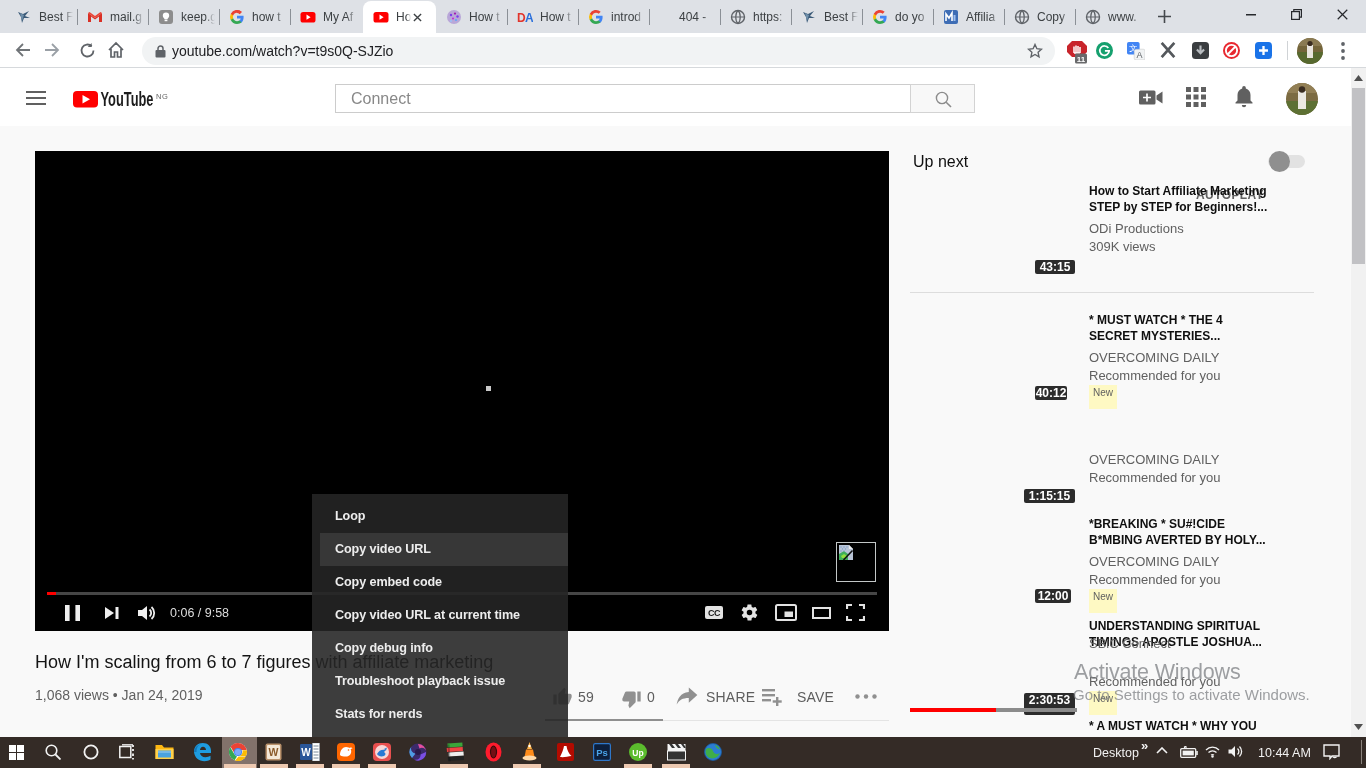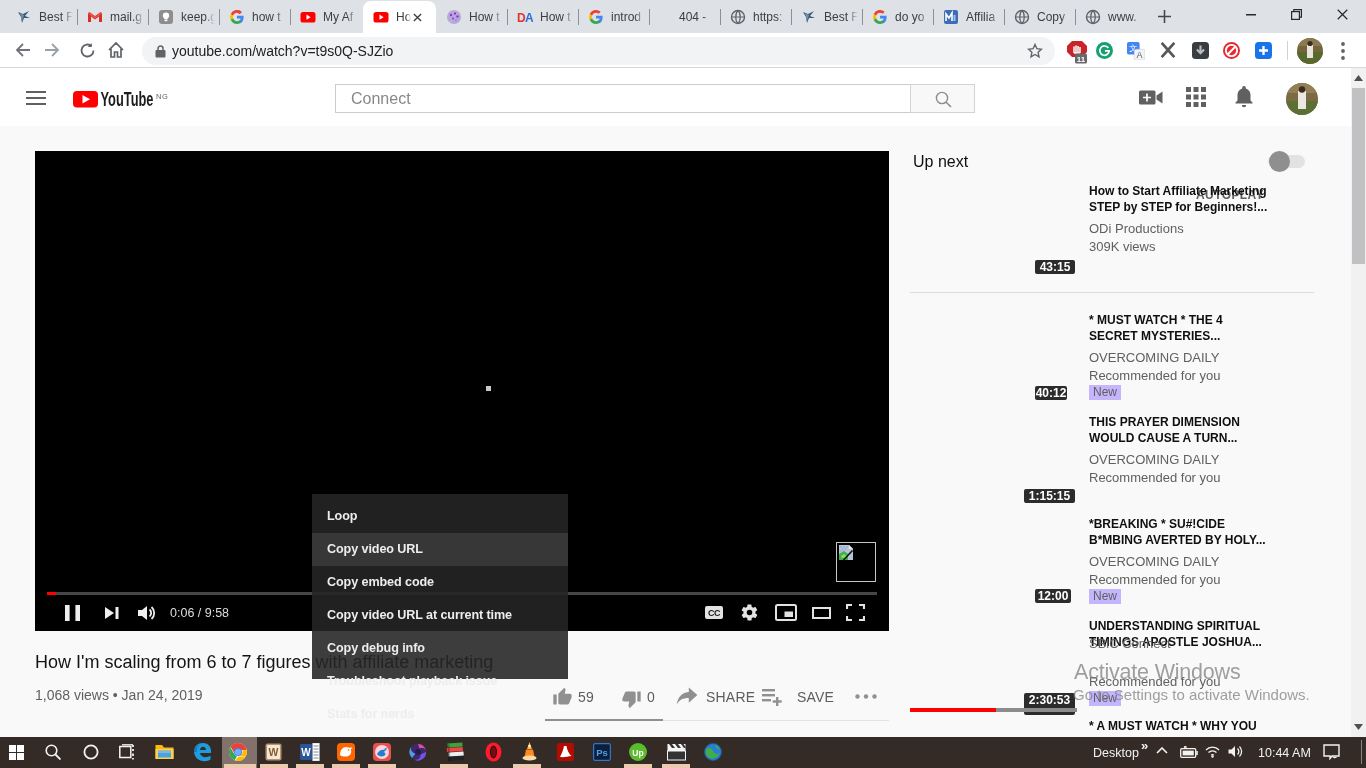--- a/index.html
+++ b/index.html
@@ -22,32 +22,32 @@
   #urltext { position:absolute; left:30px; top:6px; font-size:14px; color:#202124; }
   
   #masthead { left:0; top:68px; width:1366px; height:58px; background:#fff; }
   #searchbox { position:absolute; left:335px; top:16px; width:576px; height:29px; background:#fff; border:1px solid #ccc; }
   #searchbox span { position:absolute; left:15px; top:5px; font-size:16px; color:#888; }
   #searchbtn { position:absolute; left:910px; top:16px; width:65px; height:29px; background:#f8f8f8; border:1px solid #d3d3d3; }
   
   #player { left:35px; top:151px; width:854px; height:480px; background:#000; }
   .ctrltime { position:absolute; left:135px; top:455px; font-size:12.5px; color:#ddd; }
   
-  #ctxmenu { left:312px; top:494px; width:256px; height:185px; background:rgba(37,37,37,0.89); padding-top:6px; }
+  #ctxmenu { left:312px; top:494px; width:256px; height:243px; background:rgba(37,37,37,0.89); padding-top:6px;padding-left:8px; }
   .mi { height:33px; line-height:33px; padding-left:15px; color:#ededed; font-size:12.6px; font-weight:bold; letter-spacing:-0.1px; }
   .mi.hl { background:rgba(255,255,255,0.1); }
   
   #vtitle { left:35px; top:652px; font-size:18px; color:#141414; }
   #vmeta { left:35px; top:687px; font-size:14px; color:#606060; }
   .acttext { position:absolute; top:689px; font-size:14px; color:#5e5e5e; letter-spacing:0.2px; }
   
   .sbtitle { position:absolute; width:240px; font-size:12px; font-weight:bold; color:#0f0f0f; line-height:15.5px; }
   .sbgray { position:absolute; font-size:13px; color:#606060; }
   .badge { position:absolute; background:rgba(15,15,15,0.88); color:#fff; font-size:12px; font-weight:bold; border-radius:2px; text-align:center; }
-  .newbadge { position:absolute; background:#c4b5fd; color:#606060; font-size:12px; padding:0 4px; height:15px; line-height:15px; }
+  .newbadge { position:absolute; background:#fef9c3; color:#606060; font-size:10px; padding:0 4px; height:24px; line-height:15px; }
   
   #taskbar { left:0; top:737px; width:1366px; height:31px; background:#342b26; }
 </style>
 </head>
 <body>
 <div id="screen">
 
   <div id="tabstrip" class="abs">
     <div id="activetab"></div>
 
@@ -476,21 +476,20 @@
     <div class="sbgray" style="left:1089px;top:239px;">309K views</div>
     <div class="badge" style="left:1035px;top:260px;width:40px;height:14px;line-height:14px;">43:15</div>
     <div class="abs" style="left:910px;top:292px;width:404px;height:1px;background:#ddd;"></div>
 
     <div class="sbtitle" style="left:1089px;top:313px;">* MUST WATCH * THE 4<br>SECRET MYSTERIES...</div>
     <div class="sbgray" style="left:1089px;top:350px;">OVERCOMING DAILY</div>
     <div class="sbgray" style="left:1089px;top:368px;">Recommended for you</div>
     <div class="newbadge" style="left:1089px;top:385px;">New</div>
     <div class="badge" style="left:1035px;top:386px;width:32px;height:14px;line-height:14px;">40:12</div>
 
-    <div class="sbtitle" style="left:1089px;top:415px;">THIS PRAYER DIMENSION<br>WOULD CAUSE A TURN...</div>
     <div class="sbgray" style="left:1089px;top:452px;">OVERCOMING DAILY</div>
     <div class="sbgray" style="left:1089px;top:470px;">Recommended for you</div>
     <div class="badge" style="left:1024px;top:489px;width:51px;height:14px;line-height:14px;">1:15:15</div>
 
     <div class="sbtitle" style="left:1089px;top:517px;">*BREAKING * SU#!CIDE<br>B*MBING AVERTED BY HOLY...</div>
     <div class="sbgray" style="left:1089px;top:554px;">OVERCOMING DAILY</div>
     <div class="sbgray" style="left:1089px;top:572px;">Recommended for you</div>
     <div class="newbadge" style="left:1089px;top:589px;">New</div>
     <div class="badge" style="left:1035px;top:589px;width:36px;height:14px;line-height:14px;">12:00</div>
 

